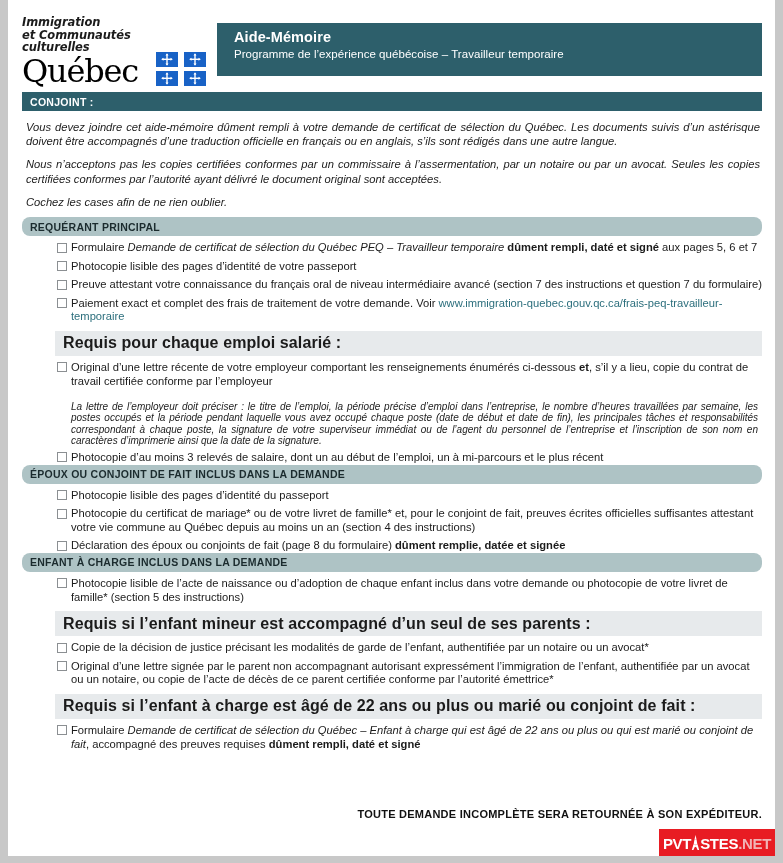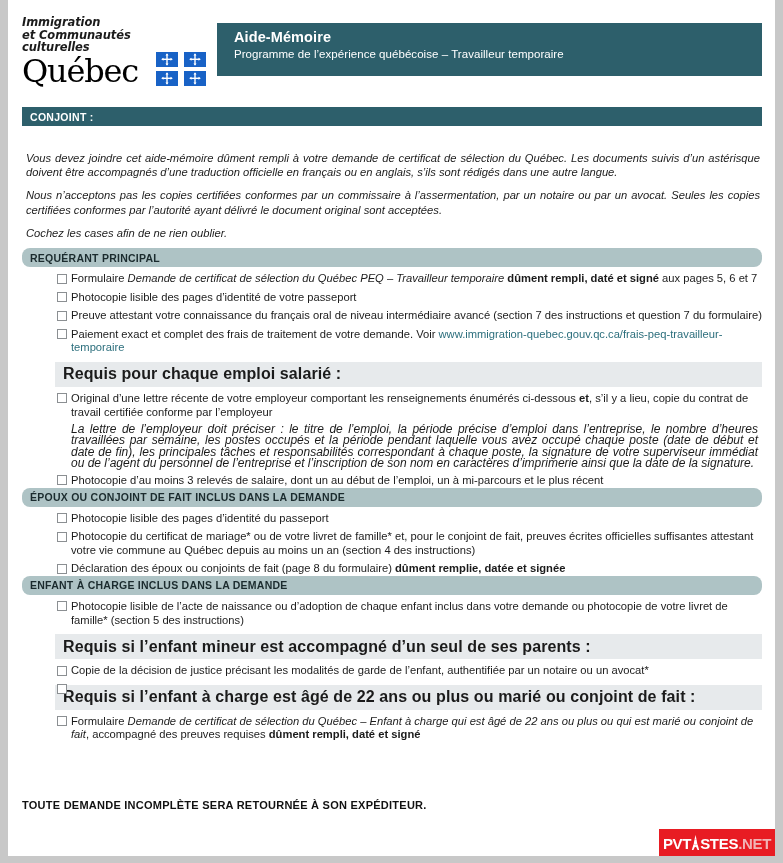--- a/index.html
+++ b/index.html
@@ -10,21 +10,21 @@
     overflow:hidden;
   }
   .page{
     position:absolute;left:8px;top:0;width:767px;height:856px;
     background:#ffffff;
     overflow:hidden;
   }
   .bottom-strip{position:absolute;left:0;top:856px;width:783px;height:7px;background:#c8c8c8;}
 
   
-  .header{position:relative;height:107px;}
+  .header{position:relative;height:92px;}
   .logo{position:absolute;left:14px;top:16px;width:190px;}
   .logo-words{
     font-family:"DejaVu Sans", sans-serif;
     font-style:italic;font-weight:bold;font-size:11.5px;line-height:12.6px;
     color:#1b1b1b;letter-spacing:-0.1px;
   }
   .logo-quebec{
     font-family:"DejaVu Serif", serif;
     font-size:32px;line-height:32px;color:#000000;
     margin-top:1px;letter-spacing:-1.2px;
@@ -66,21 +66,21 @@
     margin-top:0;
     border-radius:8px;
   }
   .sub-band{
     background:#e7eaec;color:#1b1b1b;
     font-size:16px;font-weight:bold;letter-spacing:.1px;
     padding:3.5px 0 3.5px 8px;
     margin:7px 0 0 33px;
   }
 
-  .intro{padding:9px 2px 0 4px;margin-top:16px;}
+  .intro{padding:9px 2px 0 4px;}
   .intro p{
     margin:0 0 9px 0;
     font-size:11.2px;line-height:14.2px;
     font-style:italic;color:#1b1b1b;
     text-align:justify;
   }
   .intro p.last{margin-bottom:8px;text-align:left;}
   .item{
     position:relative;
     padding:0 0 0 49px;
@@ -91,29 +91,29 @@
   .cbx{
     position:absolute;left:35px;top:1.5px;
     width:8px;height:8px;
     border:1px solid #8b8f92;background:#ffffff;
   }
   .item i{margin-top:8px;}
   .item b{font-weight:bold;}
   .link{color:#2b6e7c;}
 
   .fineprint{
-    margin:5px 0 0 0;
+    margin:13px 0 0 0;
     padding:0 4px 0 49px;
-    font-size:12px;line-height:11.2px;
+    font-size:10px;line-height:11.2px;
     font-style:italic;color:#1b1b1b;
     text-align:justify;
   }
 
   .footer-note{
-    text-align:left;
+    text-align:right;
     font-size:11px;font-weight:bold;letter-spacing:.25px;
     color:#111111;
     margin-top:57px;
   }
 
   .pvt{
     position:absolute;right:0px;bottom:0px;
     width:116px;height:27px;background:#e81c23;
     display:flex;align-items:center;justify-content:center;margin-top:32px;
   }
@@ -218,21 +218,21 @@
         <div class="fineprint">La lettre de l’employeur doit préciser : le titre de l’emploi, la période précise d’emploi dans l’entreprise, le nombre d’heures travaillées par semaine, les postes occupés et la période pendant laquelle vous avez occupé chaque poste (date de début et date de fin), les principales tâches et responsabilités correspondant à chaque poste, la signature de votre superviseur immédiat ou de l’agent du personnel de l’entreprise et l’inscription de son nom en caractères d’imprimerie ainsi que la date de la signature.</div>
         <div class="item"><span class="cbx"></span><span>Photocopie d’au moins 3 relevés de salaire, dont un au début de l’emploi, un à mi-parcours et le plus récent</span></div>
         <div class="section-band">ÉPOUX OU CONJOINT DE FAIT INCLUS DANS LA DEMANDE</div>
         <div class="item"><span class="cbx"></span><span>Photocopie lisible des pages d’identité du passeport</span></div>
         <div class="item"><span class="cbx"></span><span>Photocopie du certificat de mariage* ou de votre livret de famille* et, pour le conjoint de fait, preuves écrites officielles suffisantes attestant votre vie commune au Québec depuis au moins un an (section 4 des instructions)</span></div>
         <div class="item"><span class="cbx"></span><span>Déclaration des époux ou conjoints de fait (page 8 du formulaire) </span><b>dûment remplie, datée et signée</b></div>
         <div class="section-band">ENFANT À CHARGE INCLUS DANS LA DEMANDE</div>
         <div class="item"><span class="cbx"></span><span>Photocopie lisible de l’acte de naissance ou d’adoption de chaque enfant inclus dans votre demande ou photocopie de votre livret de famille* (section 5 des instructions)</span></div>
         <div class="sub-band">Requis si l’enfant mineur est accompagné d’un seul de ses parents :</div>
         <div class="item"><span class="cbx"></span><span>Copie de la décision de justice précisant les modalités de garde de l’enfant, authentifiée par un notaire ou un avocat*</span></div>
-        <div class="item"><span class="cbx"></span></div>
+        <div class="item"><span class="cbx"></span><span>Original d’une lettre signée par le parent non accompagnant autorisant expressément l’immigration de l’enfant, authentifiée par un avocat ou un notaire, ou copie de l’acte de décès de ce parent certifiée conforme par l’autorité émettrice*</span></div>
         <div class="sub-band">Requis si l’enfant à charge est âgé de 22 ans ou plus ou marié ou conjoint de fait :</div>
         <div class="item"><span class="cbx"></span><span>Formulaire </span><i>Demande de certificat de sélection du Québec – Enfant à charge qui est âgé de 22 ans ou plus ou qui est marié ou conjoint de fait</i><span>, accompagné des preuves requises </span><b>dûment rempli, daté et signé</b></div>
       </div>
 
     <div class="footer-note">TOUTE DEMANDE INCOMPLÈTE SERA RETOURNÉE À SON EXPÉDITEUR.</div>
   </div>
 
   <div class="pvt">
     <span class="pvt-txt"><span>PVT</span><span class="eiffel"><svg width="9" height="15" viewBox="0 0 9 15">
             <g fill="#ffffff">

